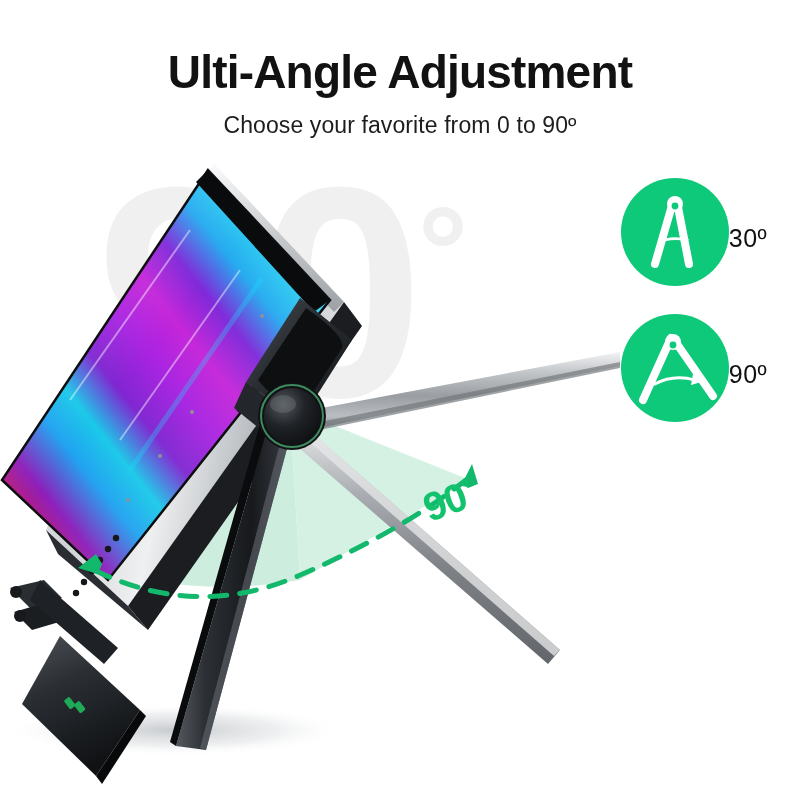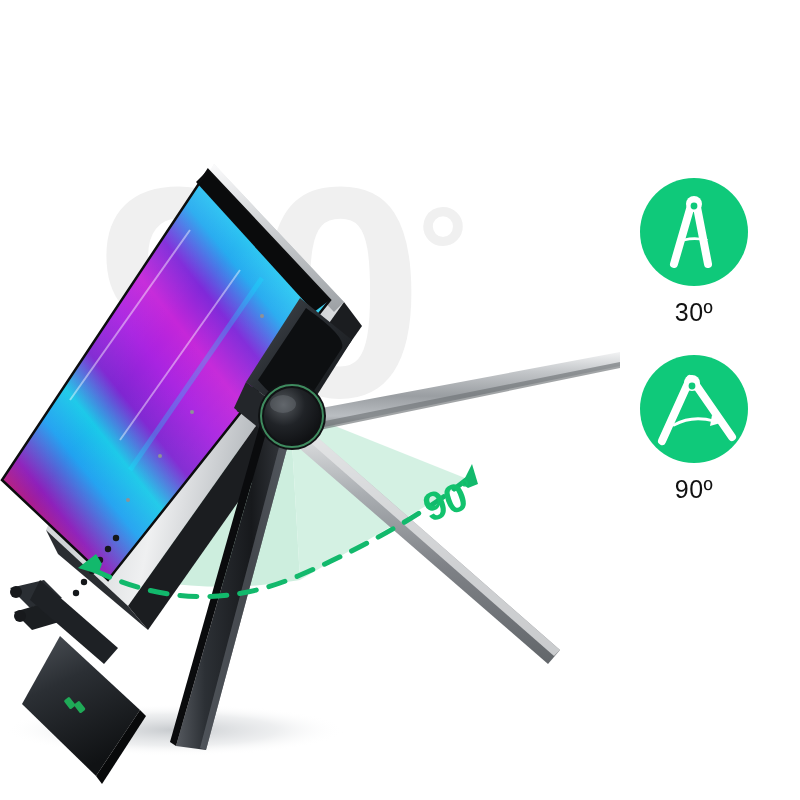--- a/index.html
+++ b/index.html
@@ -69,21 +69,21 @@
   .badges {
     position:absolute;
     right:22px; top:178px;
     width:168px;
     z-index:5;
     display:flex;
     flex-direction:column;
     align-items:center;
     gap:28px;
   }
-  .badge-item { display:flex; flex-direction:column; align-items:center; }
+  .badge-item { display:flex; flex-direction:row; align-items:center; }
   .badge-circle {
     width:108px; height:108px;
     border-radius:50%;
     background:#0fc97a;
     display:flex; align-items:center; justify-content:center;
     box-shadow:0 0 0 0 rgba(0,0,0,0);
   }
   .badge-circle svg { display:block; }
   .badge-label {
     margin-top:12px;
@@ -95,20 +95,24 @@
 </style>
 </head>
 <body>
 
 <div id="stage">
 
   <div class="watermark">
     <span>90</span><sup>°</sup>
   </div>
 
+  <div class="header">
+    <div class="title">Ulti-Angle Adjustment</div>
+    <div class="subtitle">Choose your favorite from 0 to 90º</div>
+  </div>
 
   <div class="scene">
     <svg width="620" height="650" viewBox="0 0 620 650" xmlns="http://www.w3.org/2000/svg">
       <defs>
 
         <linearGradient id="screenGrad" x1="0" y1="1" x2="1" y2="0">
           <stop offset="0.00" stop-color="#e4173f"></stop>
           <stop offset="0.08" stop-color="#d81244"></stop>
           <stop offset="0.17" stop-color="#8a18b8"></stop>
           <stop offset="0.26" stop-color="#1a9ff0"></stop>

